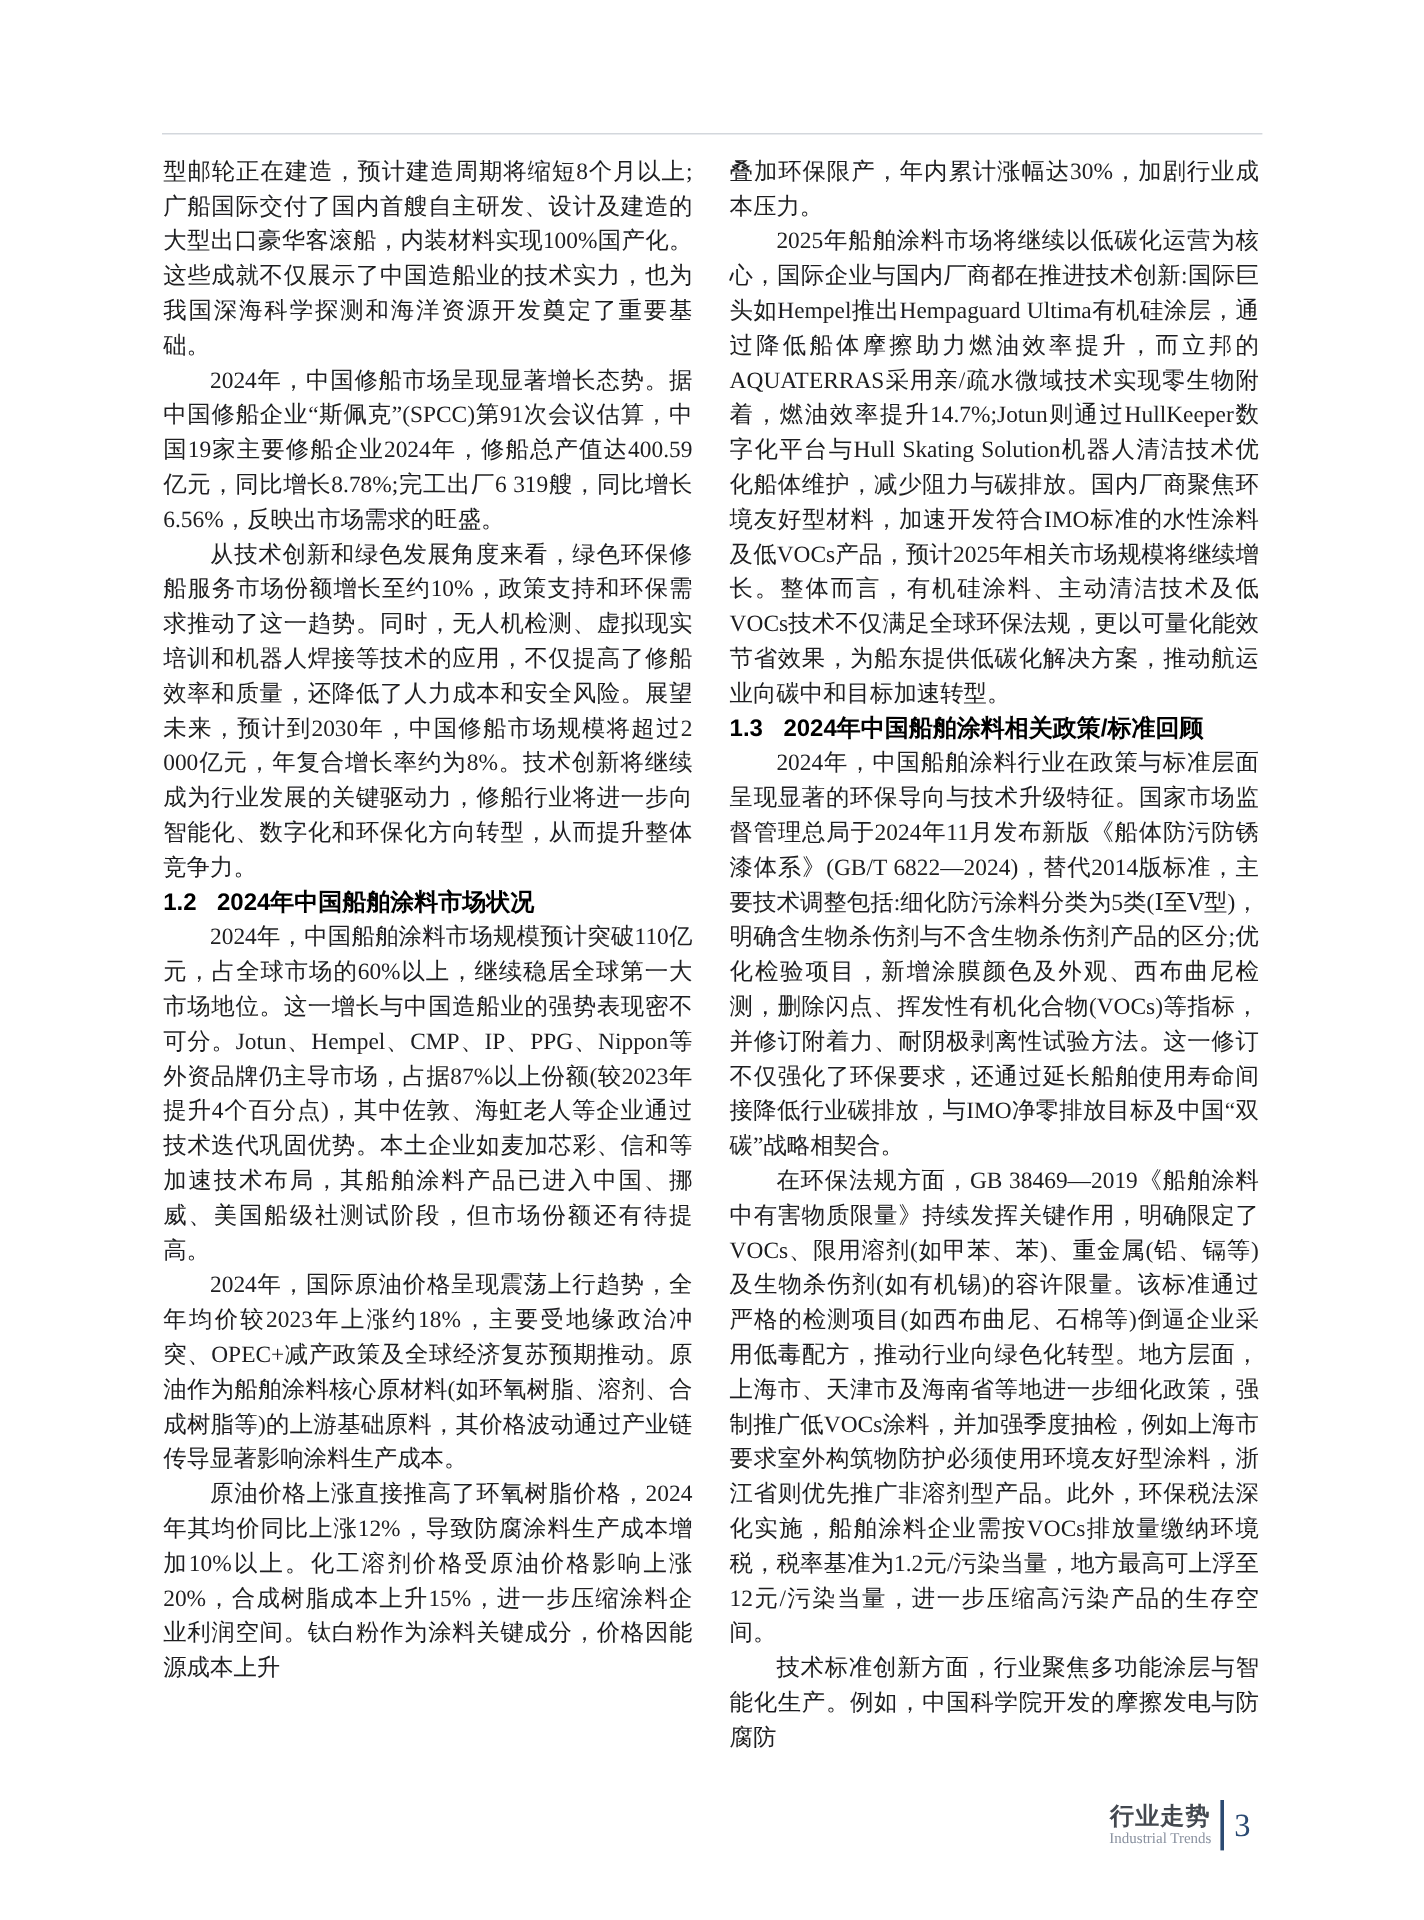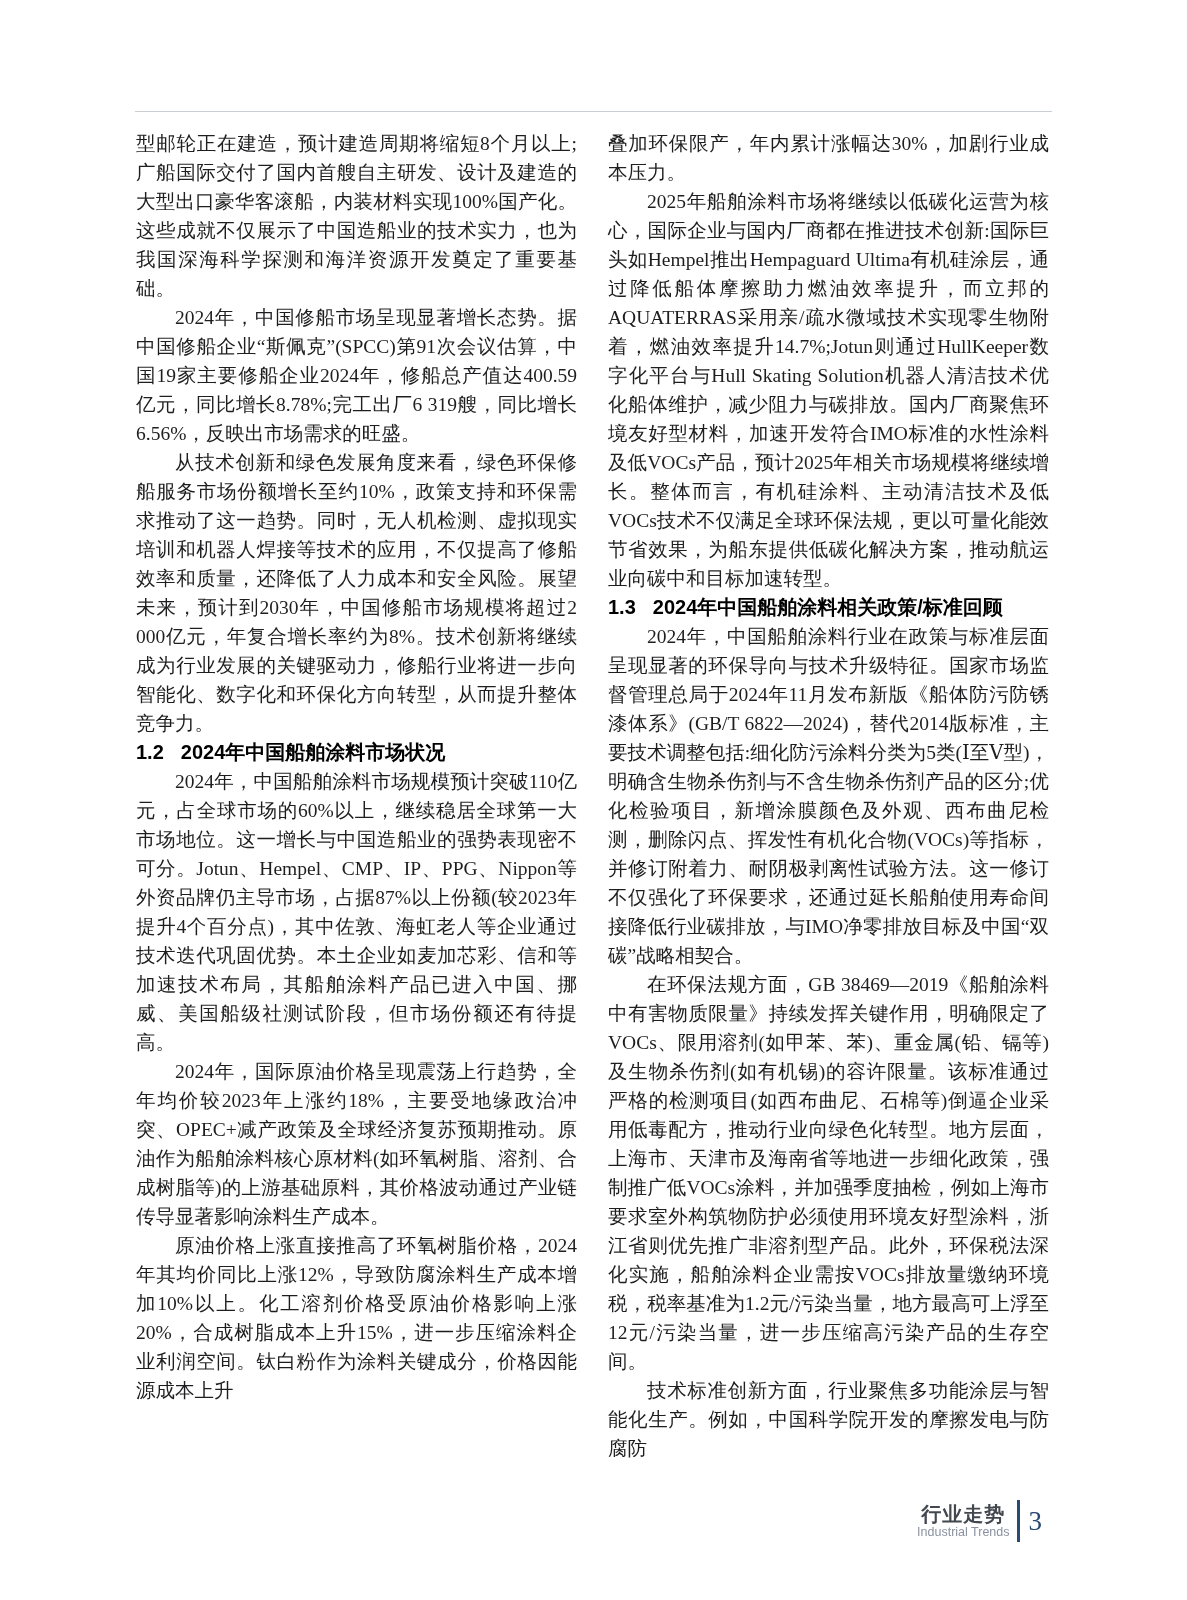--- a/index.html
+++ b/index.html
@@ -64,21 +64,21 @@
   }
   .footer-cn{
     font-family:"Liberation Sans","DejaVu Sans",sans-serif;
     font-weight:bold;
     font-size:20px;
     line-height:22px;
     color:#43484f;
     letter-spacing:1px;
   }
   .footer-en{
-    font-family:Liberation Sans, sans-serif;
+    font-family:Liberation Serif, serif;
     font-size:12.5px;
     line-height:14px;
     color:#8a92a0;
   }
   .footer-bar{
     width:3px;height:42px;
     background:#2b4a72;
     margin-right:9px;
   }
   .footer-page{

